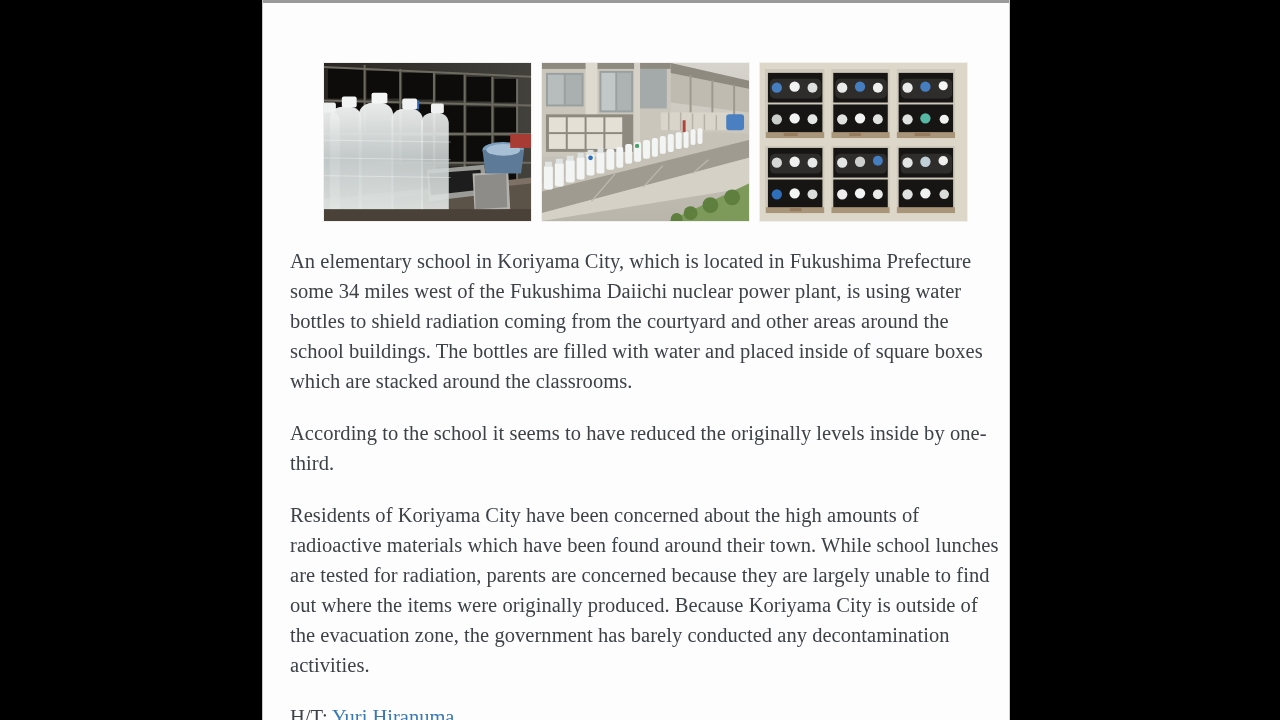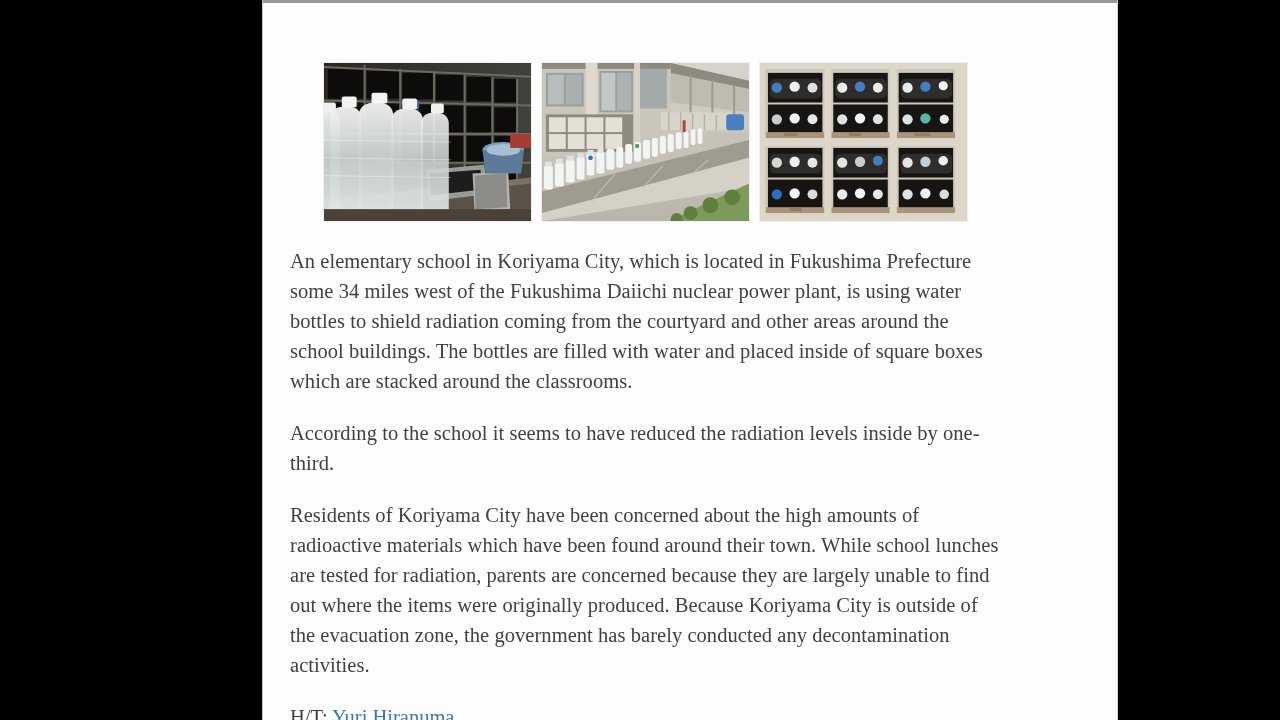--- a/index.html
+++ b/index.html
@@ -29,21 +29,21 @@
     background: #000000;
   }
   .letterbox.left  { left: 0;  width: 262px; }
   .letterbox.right { right: 0; width: 262px; }
 
   
   #page-sheet {
     position: absolute;
     left: 262px;
     top: 0;
-    width: 856px;
+    width: 748px;
     height: 720px;
     background: #fdfdfd;
     border-left: 1px solid #c8c8c8;
     border-right: 1px solid #cfcfcf;
     box-sizing: border-box;
     overflow: hidden;
   }
   #page-topline {
     position: absolute;
     left: 0;
@@ -442,21 +442,21 @@
           </g>
         </svg>
       </div>
 
     </div>
 
     <div id="article-body">
 
       <p class="para">An elementary school in Koriyama City, which is located in Fukushima Prefecture some 34 miles west of the Fukushima Daiichi nuclear power plant, is using water bottles to shield radiation coming from the courtyard and other areas around the school buildings.  The bottles are filled with water and placed inside of square boxes which are stacked around the classrooms.</p>
 
-      <p class="para">According to the school it seems to have reduced the radiation levels inside by one-third.</p>
+      <p class="para">According to the school it seems to have reduced the originally levels inside by one-third.</p>
 
       <p class="para">Residents of Koriyama City have been concerned about the high amounts of radioactive materials which have been found around their town.  While school lunches are tested for radiation, parents are concerned because they are largely unable to find out where the items were originally produced.  Because Koriyama City is outside of the evacuation zone, the government has barely conducted any decontamination activities.</p>
 
       <p id="credit-line"><span>H/T: </span><a id="credit-link" href="#">Yuri Hiranuma</a></p>
 
     </div>
 
   </div>
 </div>
 

